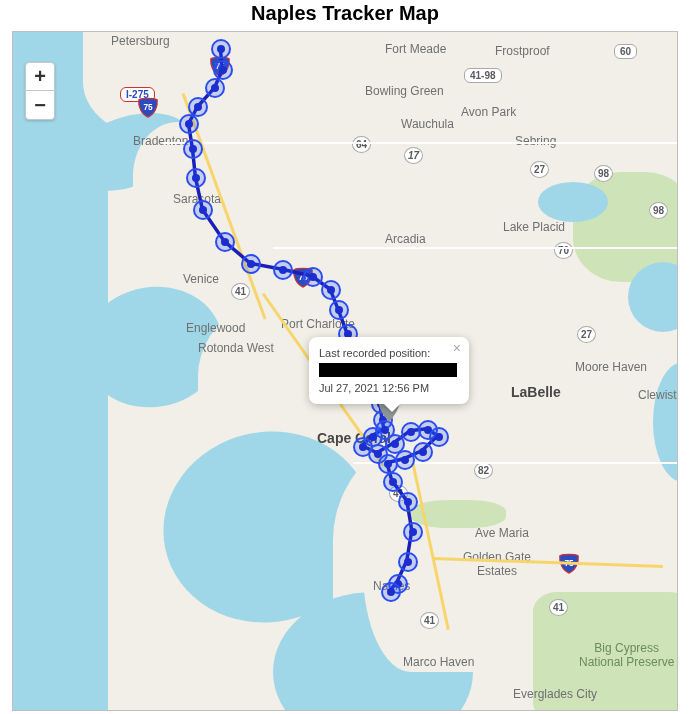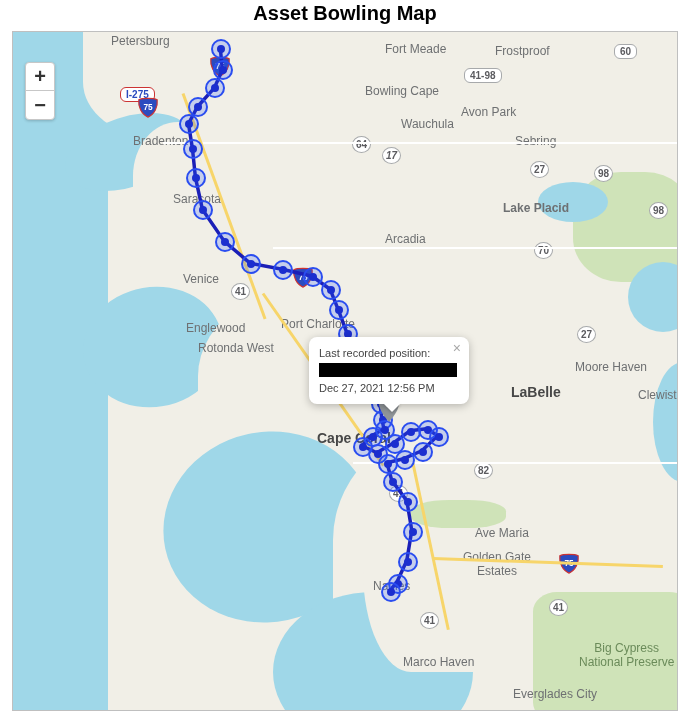--- a/index.html
+++ b/index.html
@@ -29,21 +29,21 @@
     .popup .close { position:absolute; top:4px; right:8px; font-size:14px; color:#a8a8a8; cursor:pointer; line-height:1; }
     .popup .redact { height:14px; background:#000; margin:4px 0 5px 0; }
     .popup-tail { position:absolute; bottom:-8px; left:52%; width:0; height:0; border:9px solid transparent; border-top-color:#fff; border-bottom:0; margin-left:-9px; filter:drop-shadow(0 2px 1px rgba(0,0,0,.15)); }
     .coast { position:absolute; background:#f1efe7; }
     .roadline { position:absolute; background:#f7d56a; height:3px; transform-origin:left center; z-index:3; }
     .road-white { position:absolute; background:#fff; height:2px; transform-origin:left center; z-index:2; }
   </style>
 </head>
 <body>
 
-<div class="title">Asset Bowling Map</div>
+<div class="title">Naples Tracker Map</div>
 
 <div class="map-frame">
   <div class="map-bg">
     <div class="water"></div>
 
     <div class="land" style="left:95px; top:-5px; width:600px; height:700px; border-top-left-radius:80px;"></div>
     <div class="coast" style="left:70px; top:-5px; width:120px; height:110px; border-bottom-left-radius:60% 50%;"></div>
     <div class="water" style="left:50px; top:85px; width:130px; height:70px; border-radius:50%; transform:rotate(-18deg);"></div>
     <div class="coast" style="left:120px; top:90px; width:90px; height:180px; border-top-left-radius:50% 30%; border-bottom-left-radius:60% 40%;"></div>
     <div class="water" style="left:70px; top:255px; width:140px; height:120px; border-radius:50%; transform:rotate(-10deg);"></div>
@@ -76,42 +76,42 @@
   <span class="city-label" style="left:173px; top:289px;">Englewood</span>
   <span class="city-label" style="left:185px; top:309px;">Rotonda West</span>
   <span class="city-label" style="left:268px; top:285px;">Port Charlotte</span>
   <span class="city-label big" style="left:304px; top:398px;">Cape Coral</span>
   <span class="city-label big" style="left:498px; top:352px;">LaBelle</span>
   <span class="city-label" style="left:360px; top:547px;">Naples</span>
   <span class="city-label" style="left:390px; top:623px;">Marco Haven</span>
   <span class="city-label" style="left:500px; top:655px;">Everglades City</span>
   <span class="city-label" style="left:372px; top:10px;">Fort Meade</span>
   <span class="city-label" style="left:482px; top:12px;">Frostproof</span>
-  <span class="city-label" style="left:352px; top:52px;">Bowling Cape</span>
+  <span class="city-label" style="left:352px; top:52px;">Bowling Green</span>
   <span class="city-label" style="left:388px; top:85px;">Wauchula</span>
   <span class="city-label" style="left:502px; top:102px;">Sebring</span>
   <span class="city-label" style="left:448px; top:73px;">Avon Park</span>
-  <span class="city-label" style="left:490px; top:169px;font-weight:bold;">Lake Placid</span>
+  <span class="city-label" style="left:490px; top:188px;">Lake Placid</span>
   <span class="city-label" style="left:372px; top:200px;">Arcadia</span>
   <span class="city-label" style="left:562px; top:328px;">Moore Haven</span>
   <span class="city-label" style="left:625px; top:356px;">Clewisto</span>
   <span class="city-label" style="left:462px; top:494px;">Ave Maria</span>
   <span class="city-label" style="left:450px; top:518px; white-space:pre; text-align:center;">Golden Gate
 Estates</span>
   <span class="park-label" style="left:566px; top:610px; white-space:pre;">Big Cypress
 National Preserve</span>
 
   <span class="highway-shield" style="left:451px; top:36px;">41-98</span>
   <span class="highway-shield" style="left:601px; top:12px;">60</span>
   <span class="highway-shield route-round" style="left:339px; top:104px;">64</span>
-  <span class="highway-shield route-round" style="left:369px; top:115px;font-style:italic;">17</span>
+  <span class="highway-shield route-round" style="left:391px; top:115px;font-style:italic;">17</span>
   <span class="highway-shield route-round" style="left:517px; top:129px;">27</span>
   <span class="highway-shield route-round" style="left:581px; top:133px;">98</span>
   <span class="highway-shield route-round" style="left:636px; top:170px;">98</span>
-  <span class="highway-shield route-round" style="left:521px; top:210px;">70</span>
+  <span class="highway-shield route-round" style="left:541px; top:210px;">70</span>
   <span class="highway-shield route-round" style="left:218px; top:251px;">41</span>
   <span class="highway-shield route-round" style="left:564px; top:294px;">27</span>
   <span class="highway-shield route-round" style="left:461px; top:430px;">82</span>
   <span class="highway-shield route-round" style="left:376px; top:453px;">41</span>
   <span class="highway-shield route-round" style="left:407px; top:580px;">41</span>
   <span class="highway-shield route-round" style="left:536px; top:567px;">41</span>
   <span class="highway-shield" style="left:107px; top:55px; background:#fff; border-color:#c33; color:#2b4bbf;">I-275</span>
 
   <span class="interstate" style="left:196px; top:23px;">
     <svg viewBox="0 0 24 24">
@@ -257,21 +257,21 @@
     <svg viewBox="0 0 20 28">
         <path d="M10 0C4.5 0 0 4.4 0 9.8 0 17 10 28 10 28s10-11 10-18.2C20 4.4 15.5 0 10 0z" fill="#8f9498"></path>
         <circle cx="10" cy="9.6" r="3.6" fill="#fff"></circle>
       </svg>
   </div>
 
   <div class="popup" id="popup" style="left: 296px; top: 305px;">
     <span class="close">×</span>
     <div>Last recorded position:</div>
     <div class="redact"></div>
-    <div>Dec 27, 2021 12:56 PM</div>
+    <div>Jul 27, 2021 12:56 PM</div>
     <div class="popup-tail"></div>
   </div>
 
   <div class="zoom-ctrl">
     <div>+</div>
     <div>−</div>
   </div>
 </div>
 
 </body></html>

